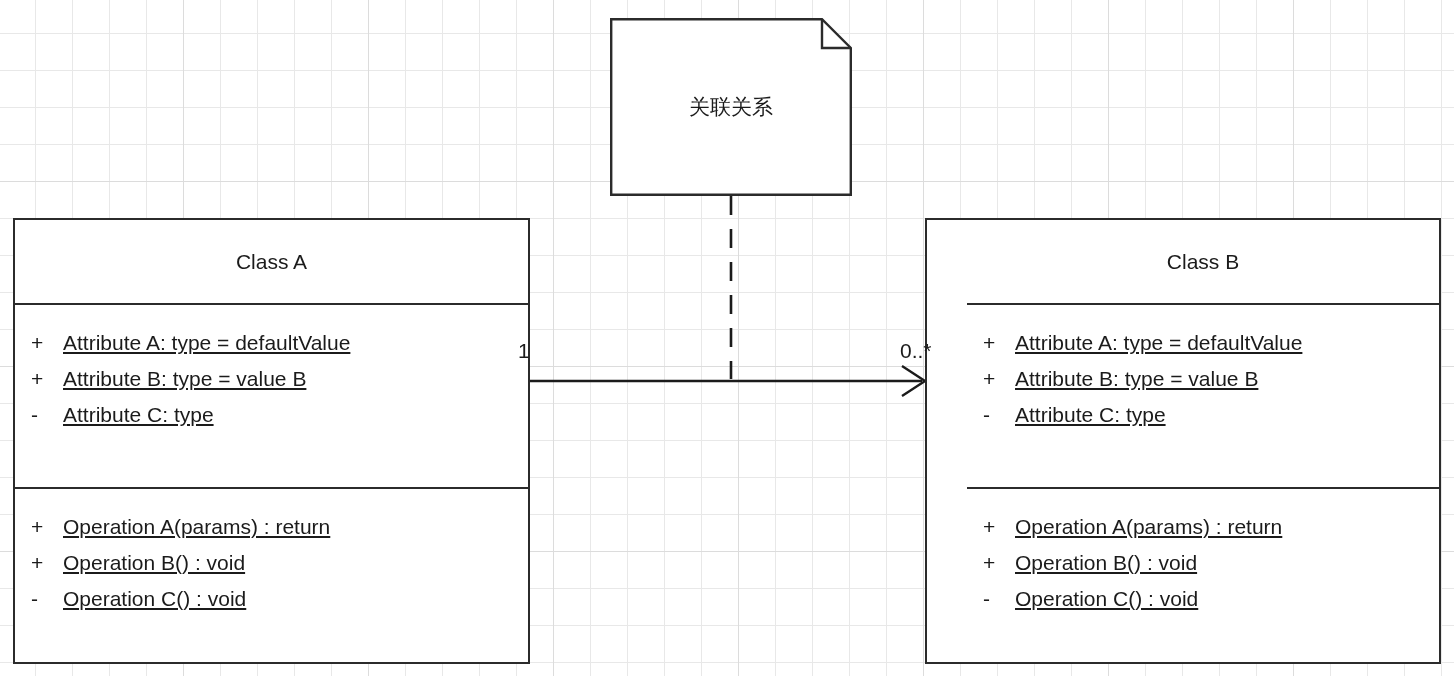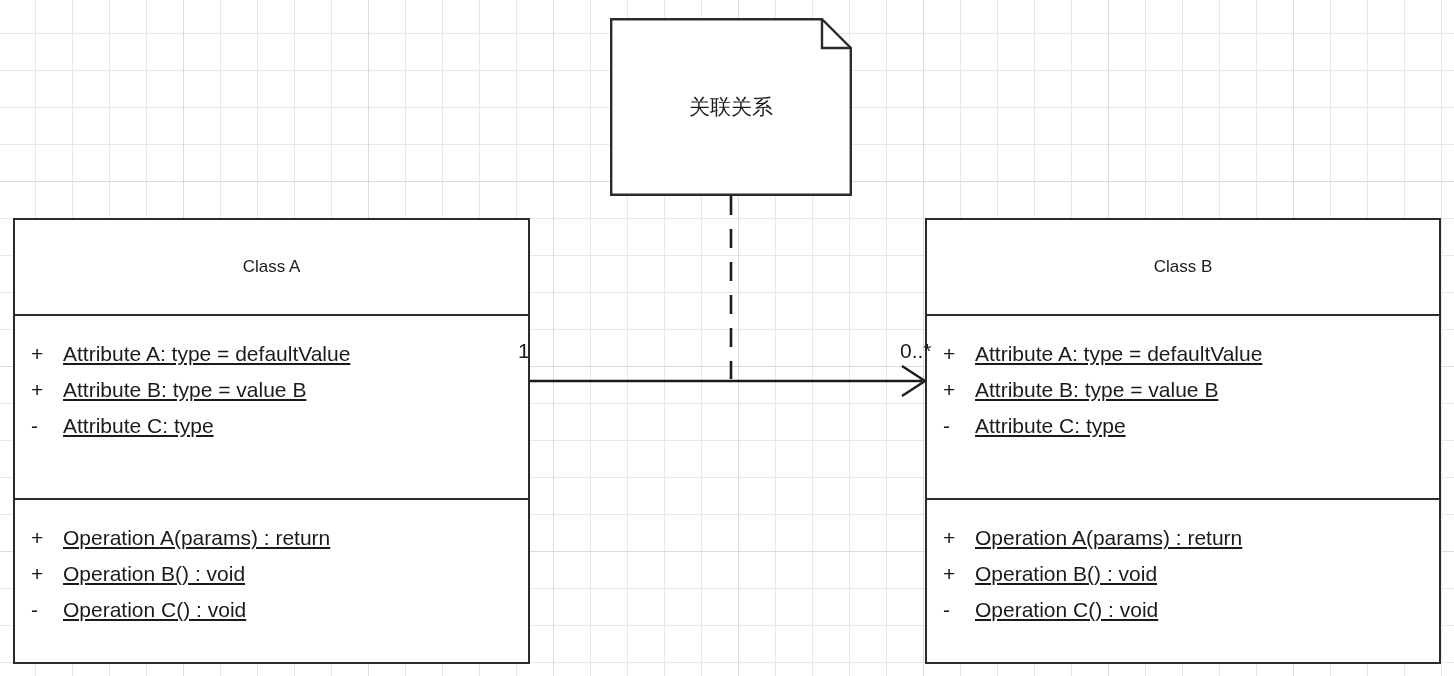--- a/index.html
+++ b/index.html
@@ -34,25 +34,25 @@
 
   
   .uml-class {
     position: absolute;
     background: #ffffff;
     border: 2px solid #2b2b2b;
     box-sizing: border-box;
     z-index: 5;
   }
   .class-title {
-    height: 94px;
+    height: 83px;
     display: flex;
     align-items: center;
     justify-content: center;
-    font-size: 17px;
+    font-size: 21px;
     color: #1b1b1b;
     box-sizing: border-box;
   }
   .class-divider {
     height: 2px;
     background: #2b2b2b;
     width: 100%;
   }
   .member-section {
     box-sizing: border-box;
@@ -173,21 +173,21 @@
         <span class="member-vis">+</span>
         <span class="member-text">Operation B() : void</span>
       </div>
       <div class="member-row">
         <span class="member-vis">-</span>
         <span class="member-text">Operation C() : void</span>
       </div>
     </div>
   </div>
 
-  <div class="uml-class" style="left:925px; top:218px; width:516px; height:446px;">
+  <div class="uml-class" style="left:925px; top:218px; width:516px; height:446px;padding-left:40px;">
     <div class="class-title">Class B</div>
     <div class="class-divider"></div>
 
     <div class="member-section attr-section">
       <div class="member-row">
         <span class="member-vis">+</span>
         <span class="member-text">Attribute A: type = defaultValue</span>
       </div>
       <div class="member-row">
         <span class="member-vis">+</span>

